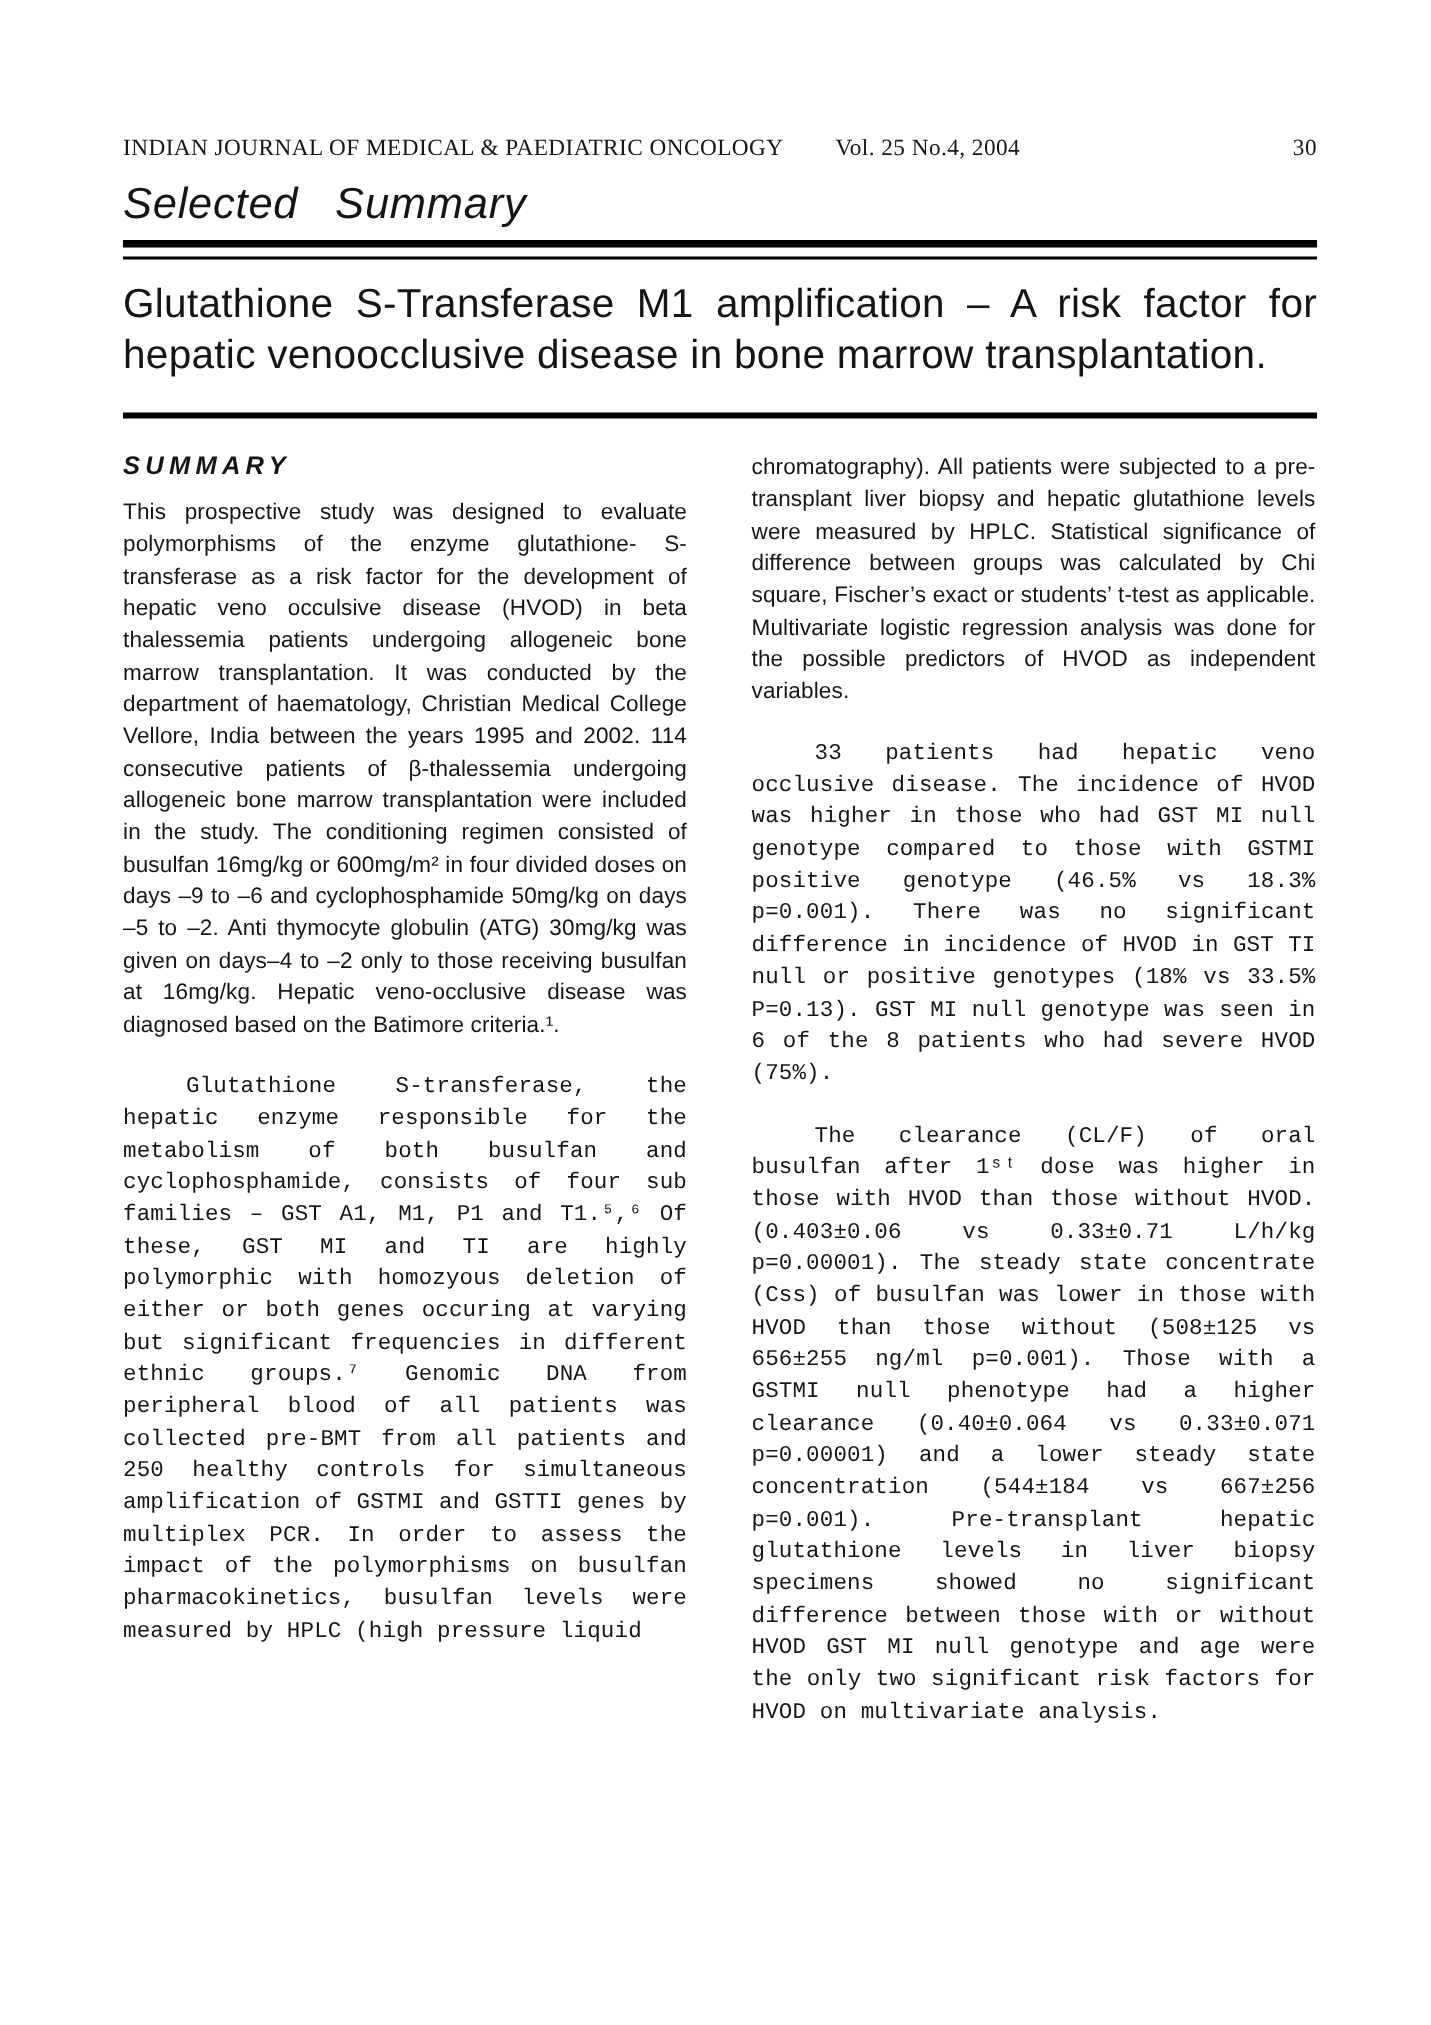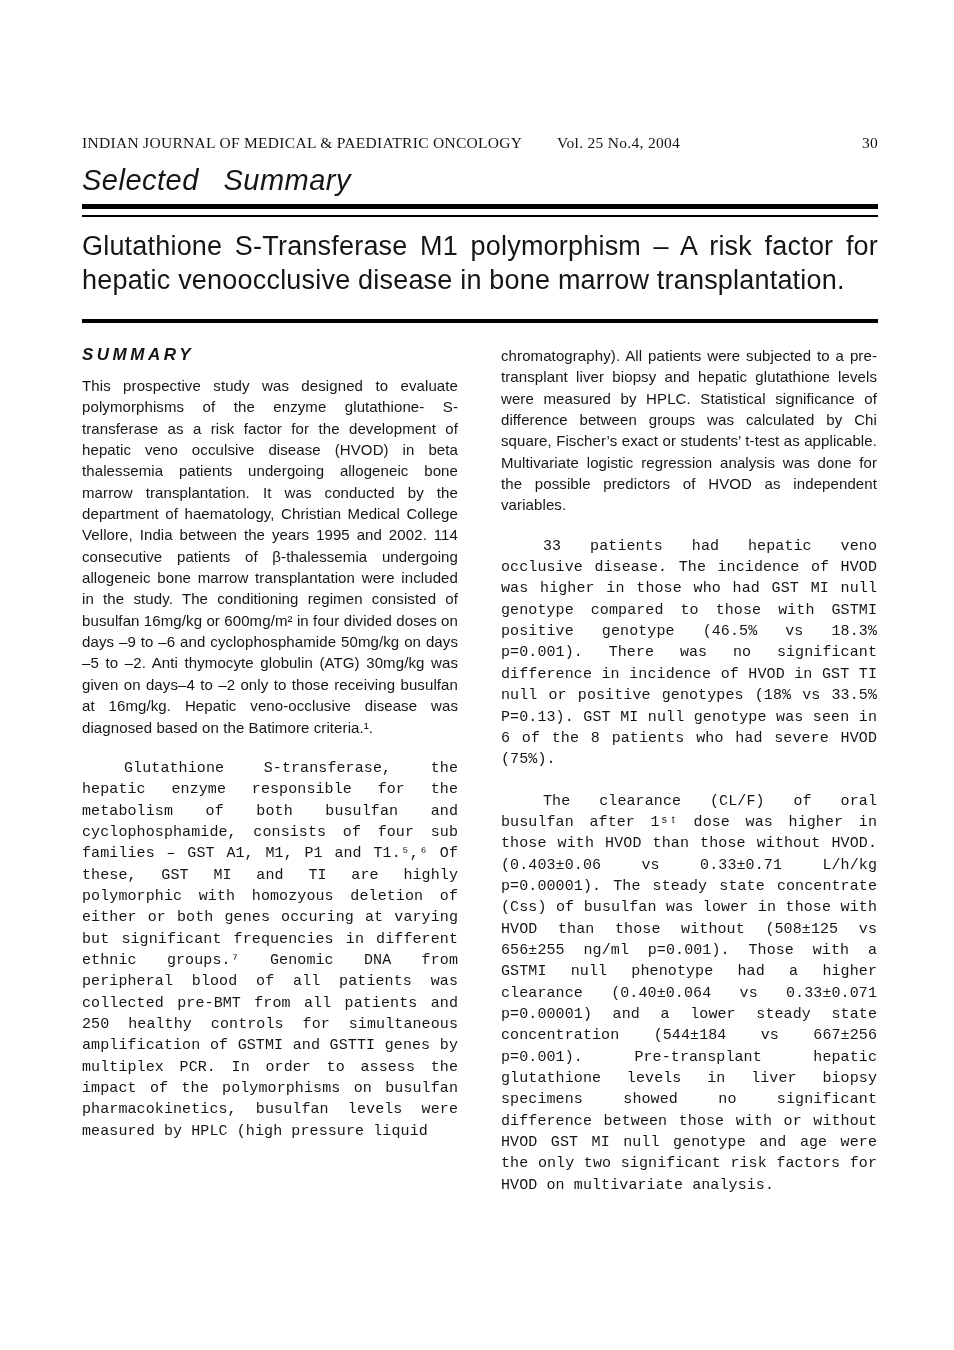--- a/index.html
+++ b/index.html
@@ -20,21 +20,20 @@
     width: 796px;
   }
   .page-header {
     display: flex;
     align-items: baseline;
     font-family: "Liberation Serif", "DejaVu Serif", serif;
     font-size: 15.5px;
     line-height: 18px;
     letter-spacing: 0.3px;
     white-space: nowrap;
-    margin-top: 44px;
   }
   .journal-name { flex: 0 0 475px; }
   .volume-info  { flex: 1 1 auto; }
   .page-number  { flex: 0 0 auto; text-align: right; }
 
   .section-heading {
     margin: 12px 0 0 0;
     font-size: 29px;
     line-height: 33px;
     font-style: italic;
@@ -100,21 +99,21 @@
       <span class="page-number">30</span>
     </header>
 
     <h1 class="section-heading">Selected  Summary</h1>
 
     <div class="double-rule">
       <div class="rule-thick"></div>
       <div class="rule-thin"></div>
     </div>
 
-    <h2 class="article-title">Glutathione S-Transferase M1 polymorphism – A risk factor for hepatic venoocclusive disease in bone marrow transplantation.</h2>
+    <h2 class="article-title">Glutathione S-Transferase M1 amplification – A risk factor for hepatic venoocclusive disease in bone marrow transplantation.</h2>
 
 
     <div class="rule-single"></div>
 
     <div class="columns">
 
       <section class="column">
         <h3 class="summary-heading">SUMMARY</h3>
         <p class="body-para">This prospective study was designed to evaluate polymorphisms of the enzyme glutathione- S-transferase as a risk factor for the development of hepatic veno occulsive disease (HVOD) in beta thalessemia patients undergoing allogeneic bone marrow transplantation.  It was conducted by the department of haematology, Christian Medical College Vellore, India between the years 1995 and 2002.  114 consecutive patients of β-thalessemia undergoing allogeneic bone marrow transplantation were included in the study.  The conditioning regimen consisted of busulfan 16mg/kg or 600mg/m² in four divided doses on days –9 to –6 and cyclophosphamide 50mg/kg on days –5 to –2. Anti thymocyte globulin (ATG) 30mg/kg was given on days–4 to –2 only to those receiving busulfan at 16mg/kg.  Hepatic veno-occlusive disease was diagnosed based on the Batimore criteria.¹.</p>
         <p class="body-para indent">Glutathione S-transferase, the hepatic enzyme responsible for the metabolism of both busulfan and cyclophosphamide, consists of four sub families – GST A1, M1, P1 and T1.⁵,⁶ Of these, GST MI and TI are highly polymorphic with homozyous deletion of either or both genes occuring at varying but significant frequencies in different ethnic groups.⁷ Genomic DNA from peripheral blood of all patients was collected pre-BMT from all patients and 250 healthy controls for simultaneous amplification of GSTMI and GSTTI genes by multiplex PCR.  In order to assess the impact of the polymorphisms on busulfan pharmacokinetics, busulfan levels were measured by HPLC (high pressure liquid</p>

